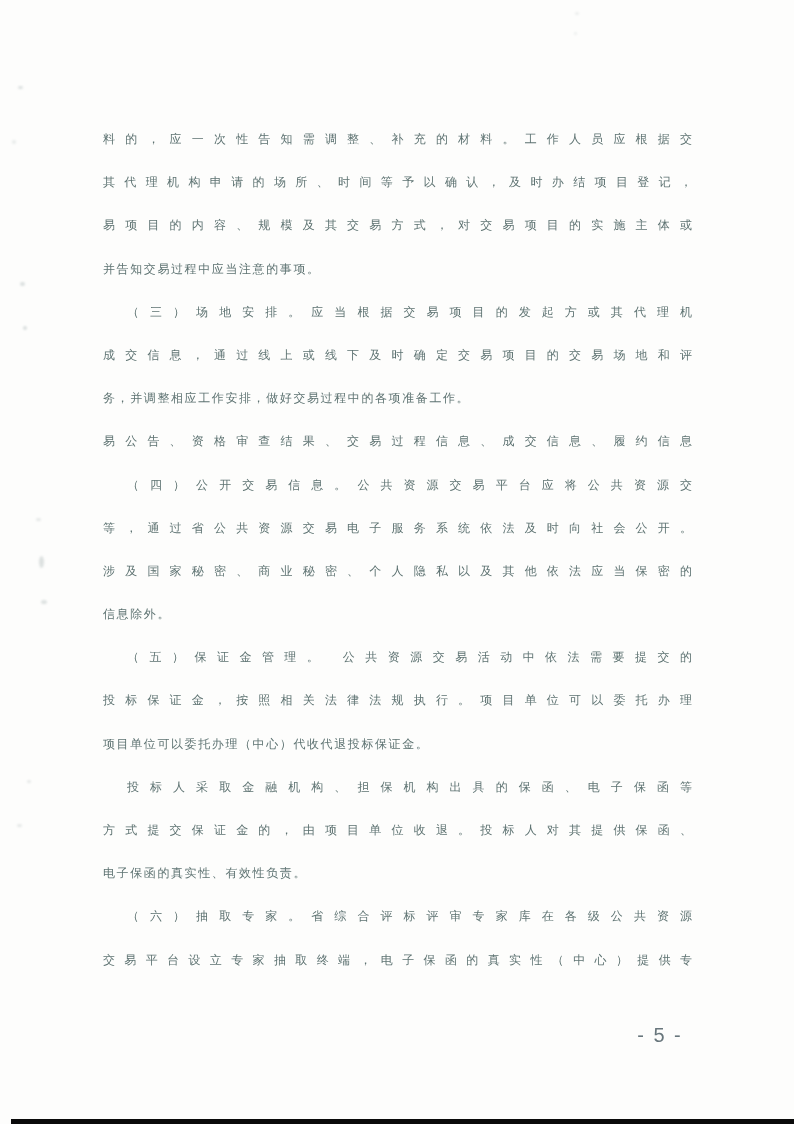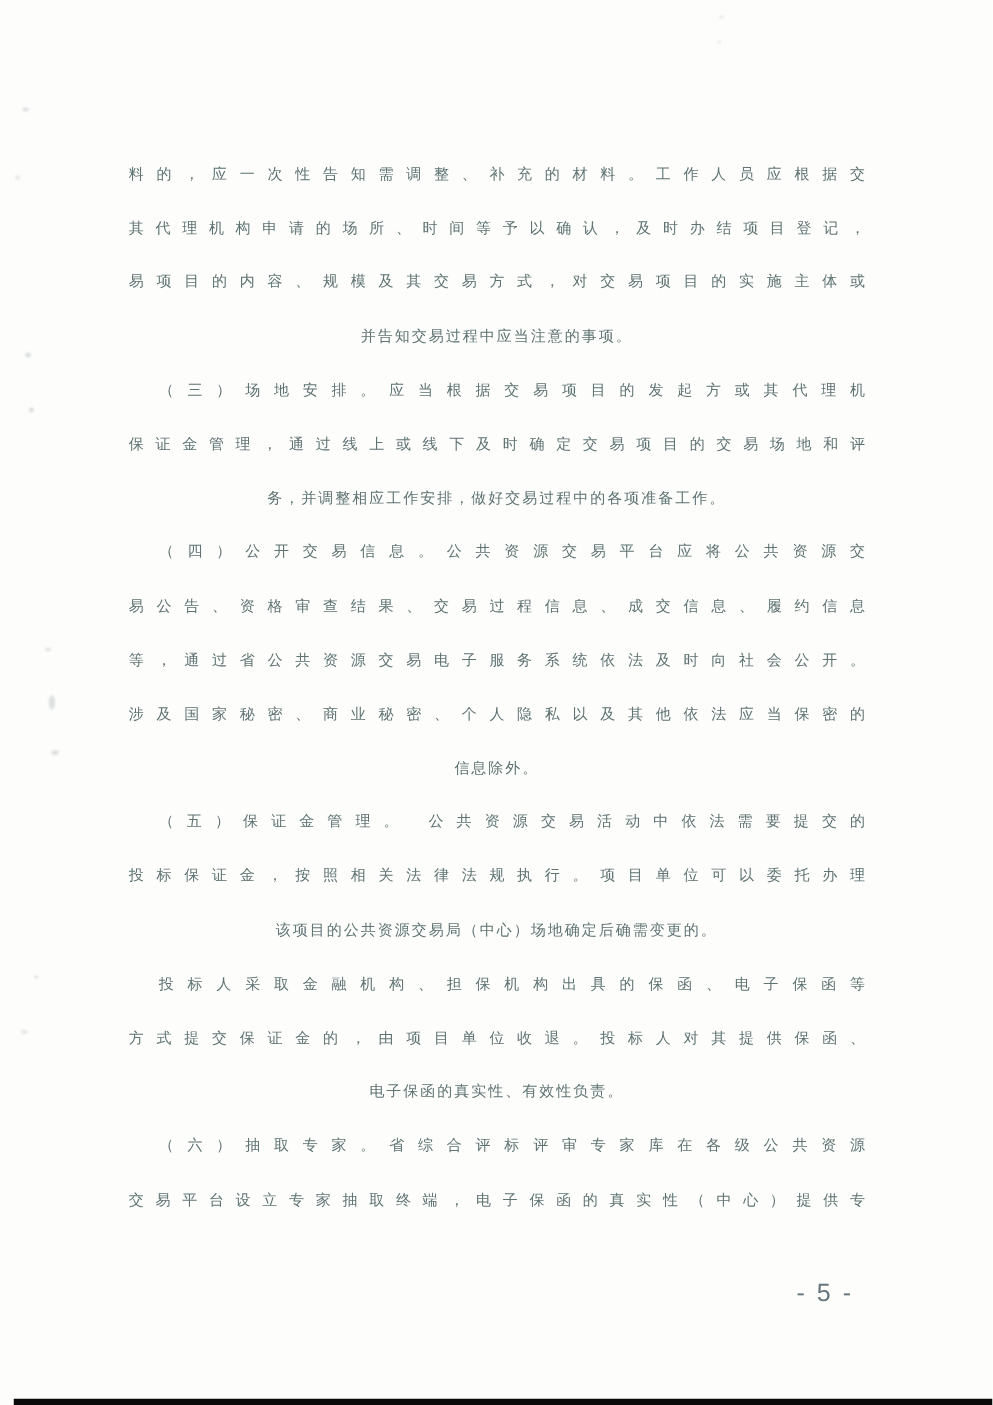--- a/index.html
+++ b/index.html
@@ -20,21 +20,21 @@
     left: 103px; top: 118px;
     width: 589px;
     color: var(--text-color, #5e7372);
   }
   .line {
     height: 43.2px;
     line-height: 43.2px;
     font-size: 12px;
     white-space: nowrap;
   }
-  .line:not(.just) { letter-spacing: 1.6px; text-align: center; }
+  .line:not(.just) { letter-spacing: 1.6px; }
   .line.just {
     white-space: normal;
     text-align: justify;
     text-align-last: justify;
     text-justify: inter-character;
   }
   .line.ind { text-indent: 2em; }
 
   .page-number {
     position: absolute;
@@ -89,30 +89,30 @@
   <span class="noise n9"></span>
   <span class="noise n10"></span>
   <span class="noise n11"></span>
 
   <main class="body-text" id="body-text">
       <div class="line just">料的，应一次性告知需调整、补充的材料。工作人员应根据交</div>
       <div class="line just">其代理机构申请的场所、时间等予以确认，及时办结项目登记，</div>
       <div class="line just">易项目的内容、规模及其交易方式，对交易项目的实施主体或</div>
       <div class="line">并告知交易过程中应当注意的事项。</div>
       <div class="line just ind">（三）场地安排。应当根据交易项目的发起方或其代理机</div>
-      <div class="line just">保证金管理，通过线上或线下及时确定交易项目的交易场地和评</div>
+      <div class="line just">成交信息，通过线上或线下及时确定交易项目的交易场地和评</div>
       <div class="line">务，并调整相应工作安排，做好交易过程中的各项准备工作。</div>
+      <div class="line just">易公告、资格审查结果、交易过程信息、成交信息、履约信息</div>
       <div class="line just ind">（四）公开交易信息。公共资源交易平台应将公共资源交</div>
-      <div class="line just">易公告、资格审查结果、交易过程信息、成交信息、履约信息</div>
       <div class="line just">等，通过省公共资源交易电子服务系统依法及时向社会公开。</div>
       <div class="line just">涉及国家秘密、商业秘密、个人隐私以及其他依法应当保密的</div>
       <div class="line">信息除外。</div>
       <div class="line just ind">（五）保证金管理。 公共资源交易活动中依法需要提交的</div>
       <div class="line just">投标保证金，按照相关法律法规执行。项目单位可以委托办理</div>
-      <div class="line">该项目的公共资源交易局（中心）场地确定后确需变更的。</div>
+      <div class="line">项目单位可以委托办理（中心）代收代退投标保证金。</div>
       <div class="line just ind">投标人采取金融机构、担保机构出具的保函、电子保函等</div>
       <div class="line just">方式提交保证金的，由项目单位收退。投标人对其提供保函、</div>
       <div class="line">电子保函的真实性、有效性负责。</div>
       <div class="line just ind">（六）抽取专家。省综合评标评审专家库在各级公共资源</div>
       <div class="line just">交易平台设立专家抽取终端，电子保函的真实性（中心）提供专</div>
     </main>
 
   <div class="page-number">- 5 -</div>
 
   <div class="scan-edge"></div>

